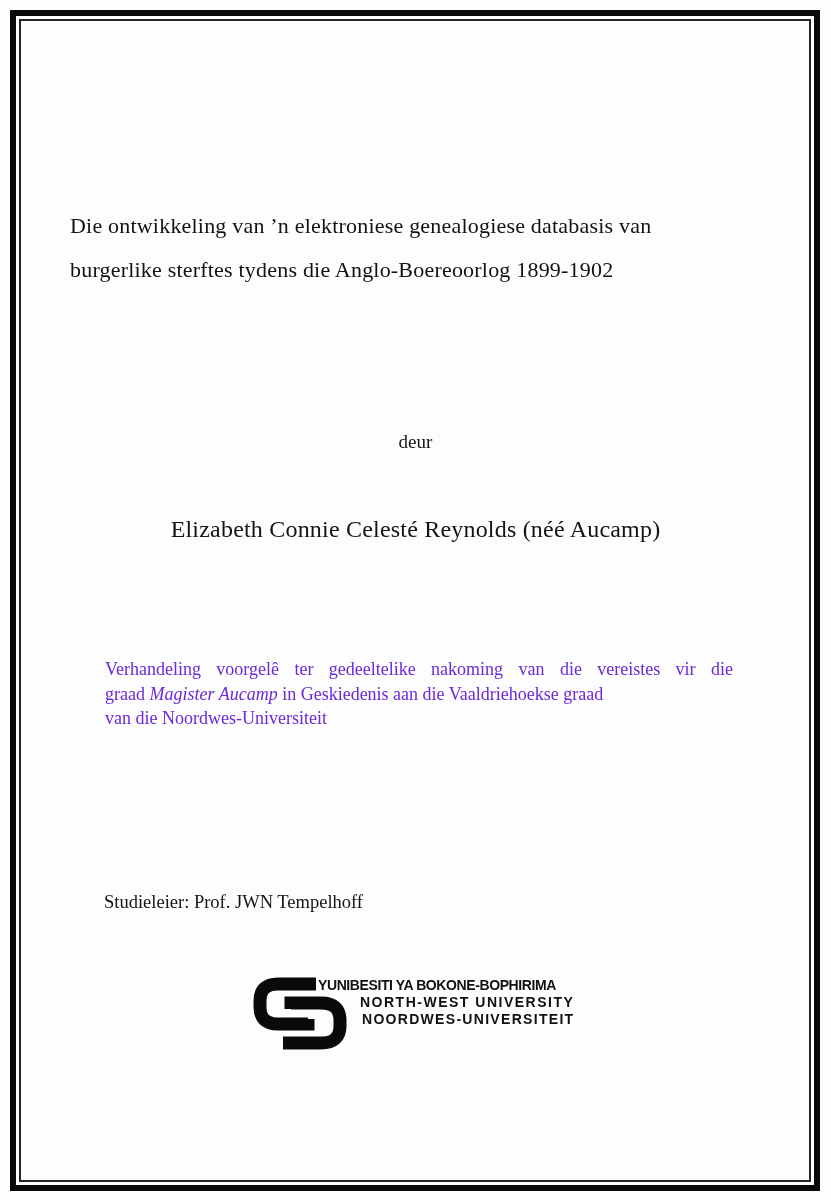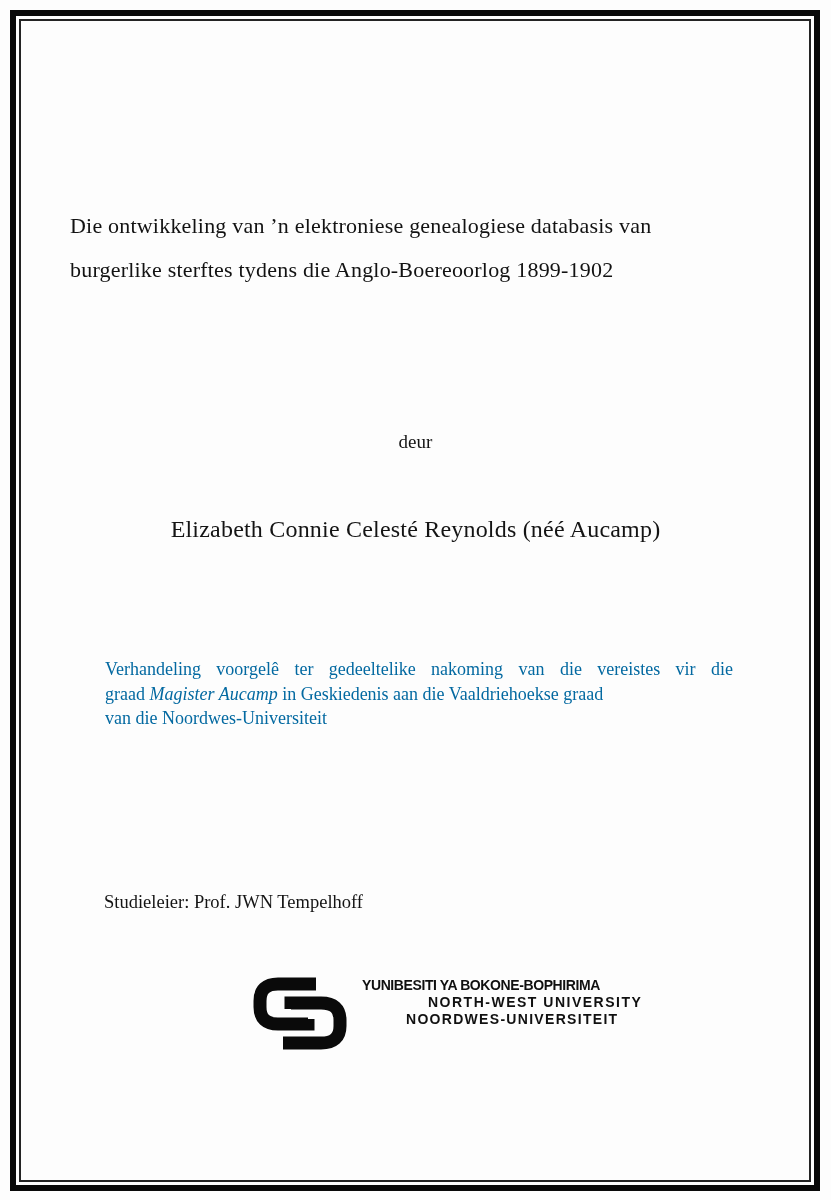--- a/index.html
+++ b/index.html
@@ -35,21 +35,21 @@
   }
 
   .author {
     position: absolute; top: 516px; left: 0; right: 0;
     text-align: center; font-size: 24px; letter-spacing: 0.2px;
   }
 
   .statement {
     position: absolute; top: 657px; left: 105px; width: 628px;
     font-size: 18px; line-height: 24.5px;
-    color: #0369a1;
+    color: #6d28d9;
   }
   .statement .justified {
     text-align: justify;
     text-align-last: justify;
     -moz-text-align-last: justify;
   }
   .italic { font-style: italic; }
 
   .supervisor-block {
     position: absolute; top: 890px; left: 104px;
@@ -58,24 +58,23 @@
 
   .logo-mark { position: absolute; left: 253px; top: 976px; }
 
   .logo-line {
     position: absolute;
     font-family: "Liberation Sans", sans-serif;
     font-weight: bold;
     color: #101010;
     white-space: nowrap;
     font-size: 14px;
-    margin-left: 44px;
   }
   .logo-l1 { left: 318px; top: 977px; letter-spacing: -0.4px; }
-  .logo-l2 { left: 384px; top: 994px; letter-spacing: 1.5px; }
+  .logo-l2 { left: 360px; top: 994px; letter-spacing: 1.5px; }
   .logo-l3 { left: 362px; top: 1011px; letter-spacing: 1.3px; }
 </style>
 </head>
 <body>
 
 <div class="frame-outer"></div>
 <div class="frame-inner"></div>
 
 <div class="title">
   <div>Die ontwikkeling van ’n elektroniese genealogiese databasis van</div>

